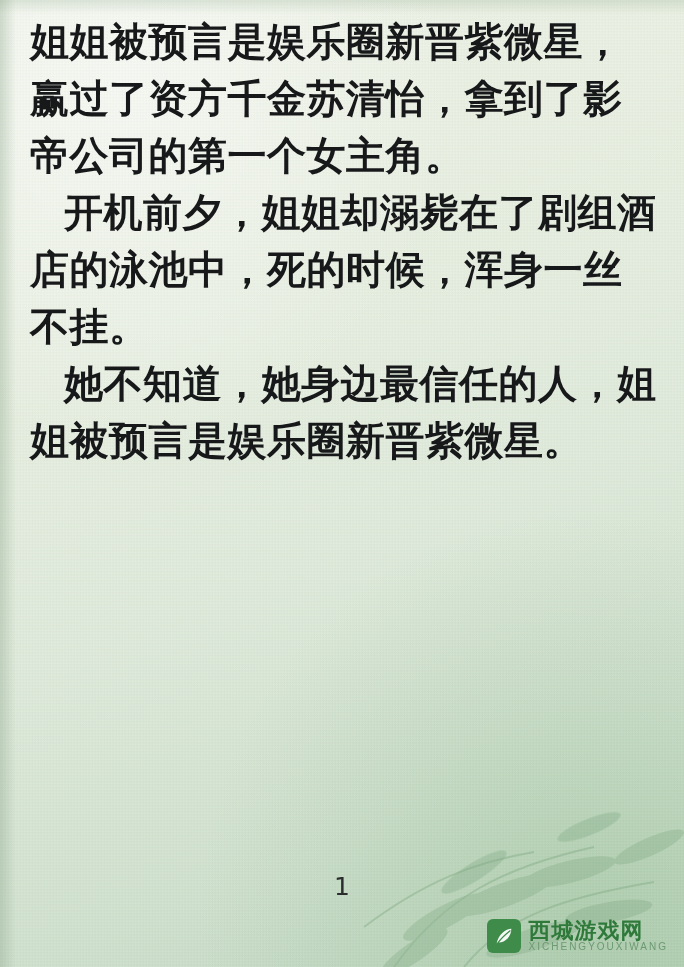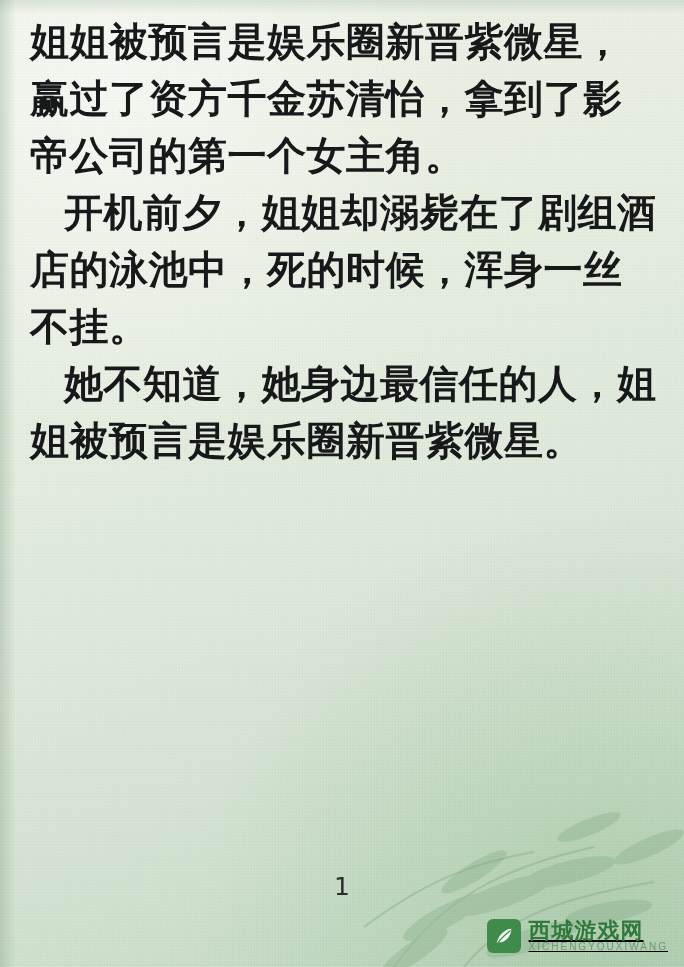--- a/index.html
+++ b/index.html
@@ -86,21 +86,20 @@
     color: #2a2c2e;
     font-family: "DejaVu Sans", "Liberation Sans", sans-serif;
   }
   .watermark {
     position: absolute;
     right: 16px;
     bottom: 14px;
     display: flex;
     align-items: center;
     gap: 8px;
-    text-decoration: underline;
   }
   .wm-badge {
     width: 34px;
     height: 34px;
     border-radius: 6px;
     background: #3f8c4a;
     display: flex;
     align-items: center;
     justify-content: center;
     color: #fff;

